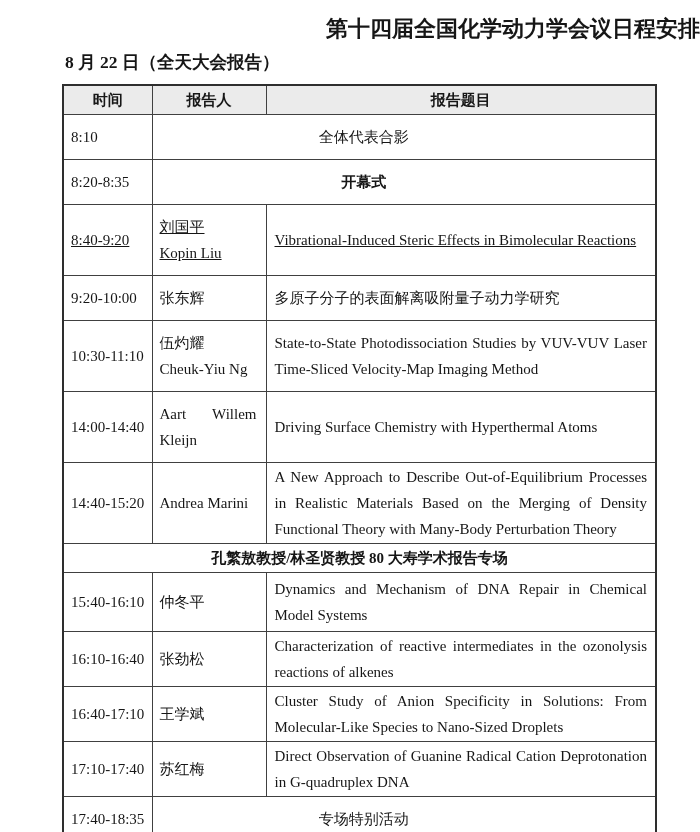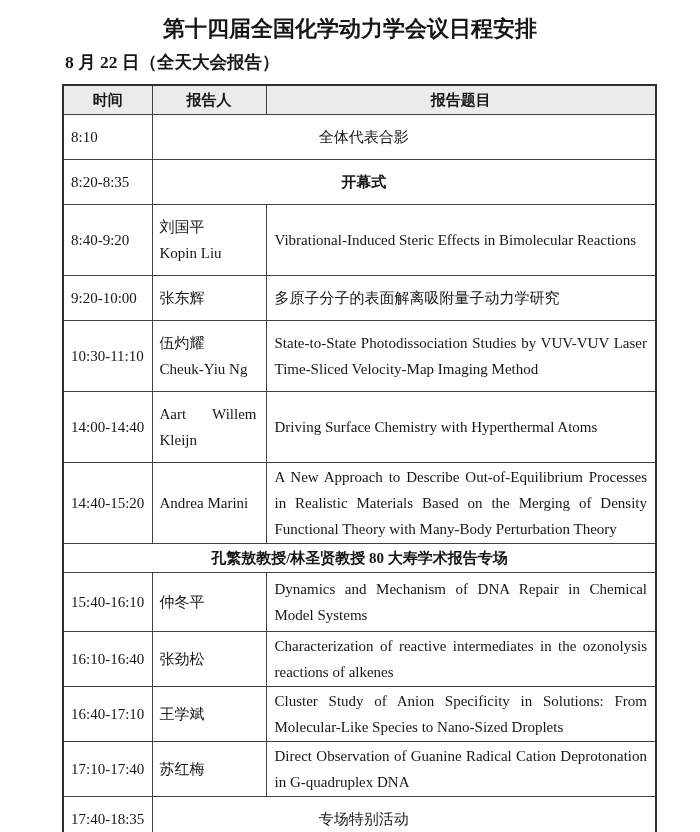--- a/index.html
+++ b/index.html
@@ -12,21 +12,21 @@
   html,body{margin:0;padding:0;}
   body{
     width:700px;height:832px;
     background:#ffffff;
     color:var(--ink);
     font-family:"Liberation Serif","DejaVu Serif",serif;
     overflow:hidden;
   }
   .doc-title{
     padding-top:14px;
-    text-align:center;
+    text-align:right;
     font-size:22px;
     font-weight:bold;
     line-height:30px;
   }
   .date-heading{
     margin:6px 0 0 65px;
     font-size:17.5px;
     font-weight:bold;
     line-height:24px;
   }
@@ -85,21 +85,21 @@
   </thead>
   <tbody>
       <tr style="height: 29px;">
         <td class="time">8:10</td>
         <td class="session-cell" colspan="2">全体代表合影</td>
       </tr>
       <tr style="height: 30px;">
         <td class="time">8:20-8:35</td>
         <td class="session-cell bold" colspan="2">开幕式</td>
       </tr>
-      <tr style="height: 56px;">
+      <tr style="height: 56px; text-decoration: underline;">
         <td class="time">8:40-9:20</td>
         <td class="speaker">
           <div>刘国平</div>
           <div>Kopin Liu</div>
         </td>
         <td class="title-en">Vibrational-Induced Steric Effects in Bimolecular Reactions</td>
       </tr>
       <tr style="height: 27px;">
         <td class="time">9:20-10:00</td>
         <td class="speaker">

